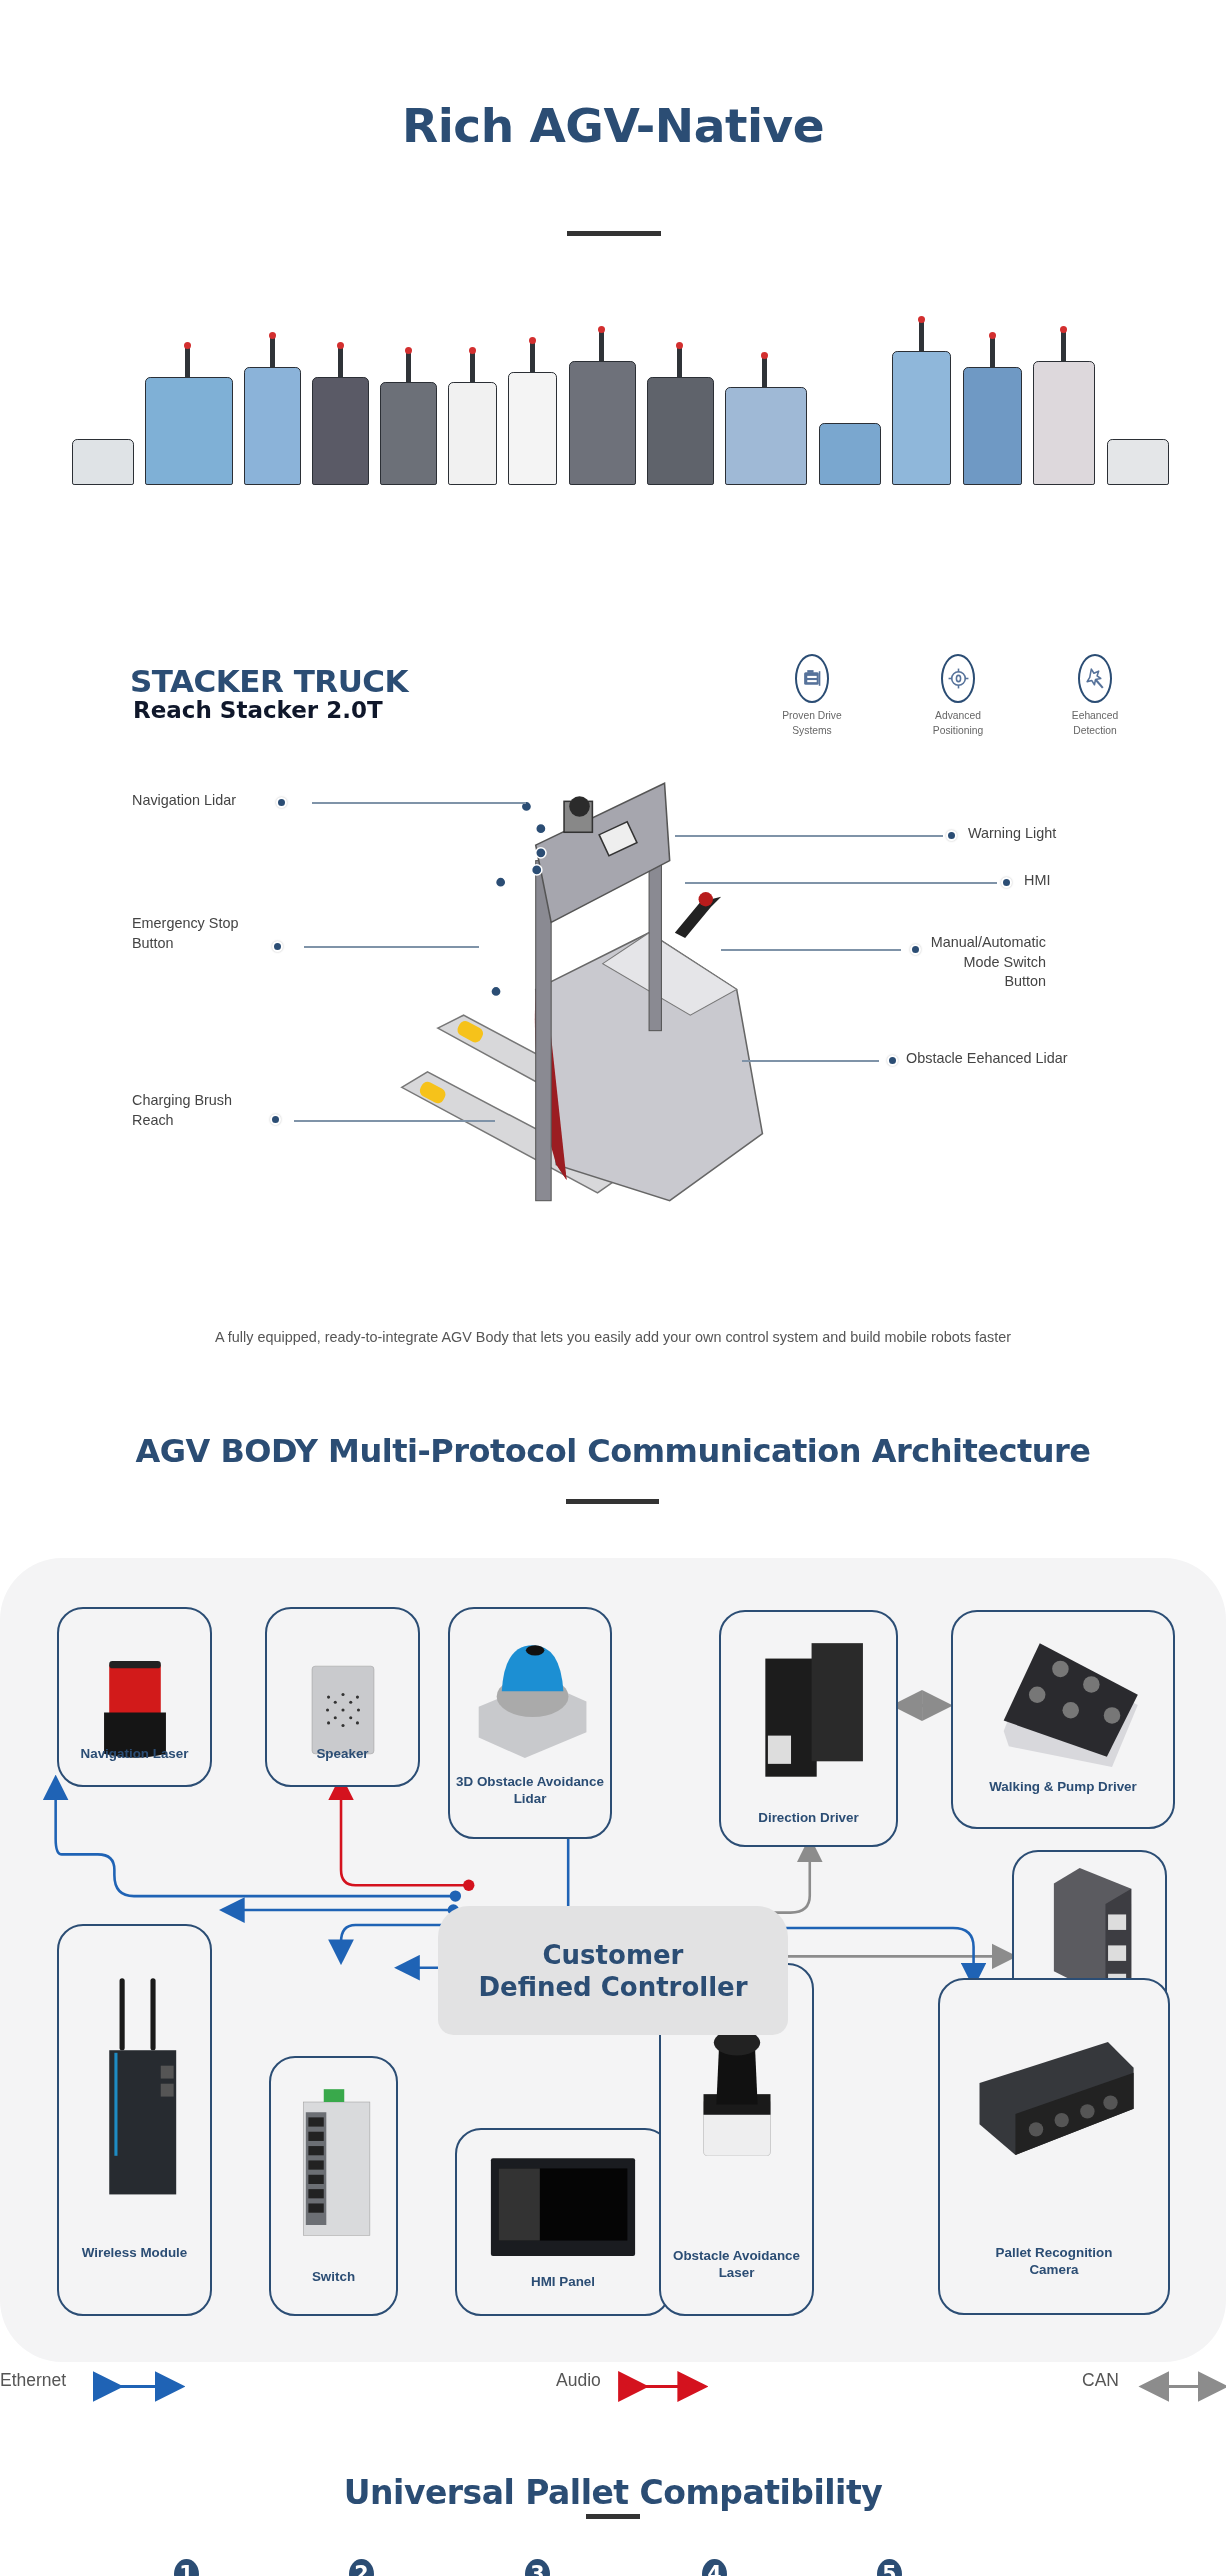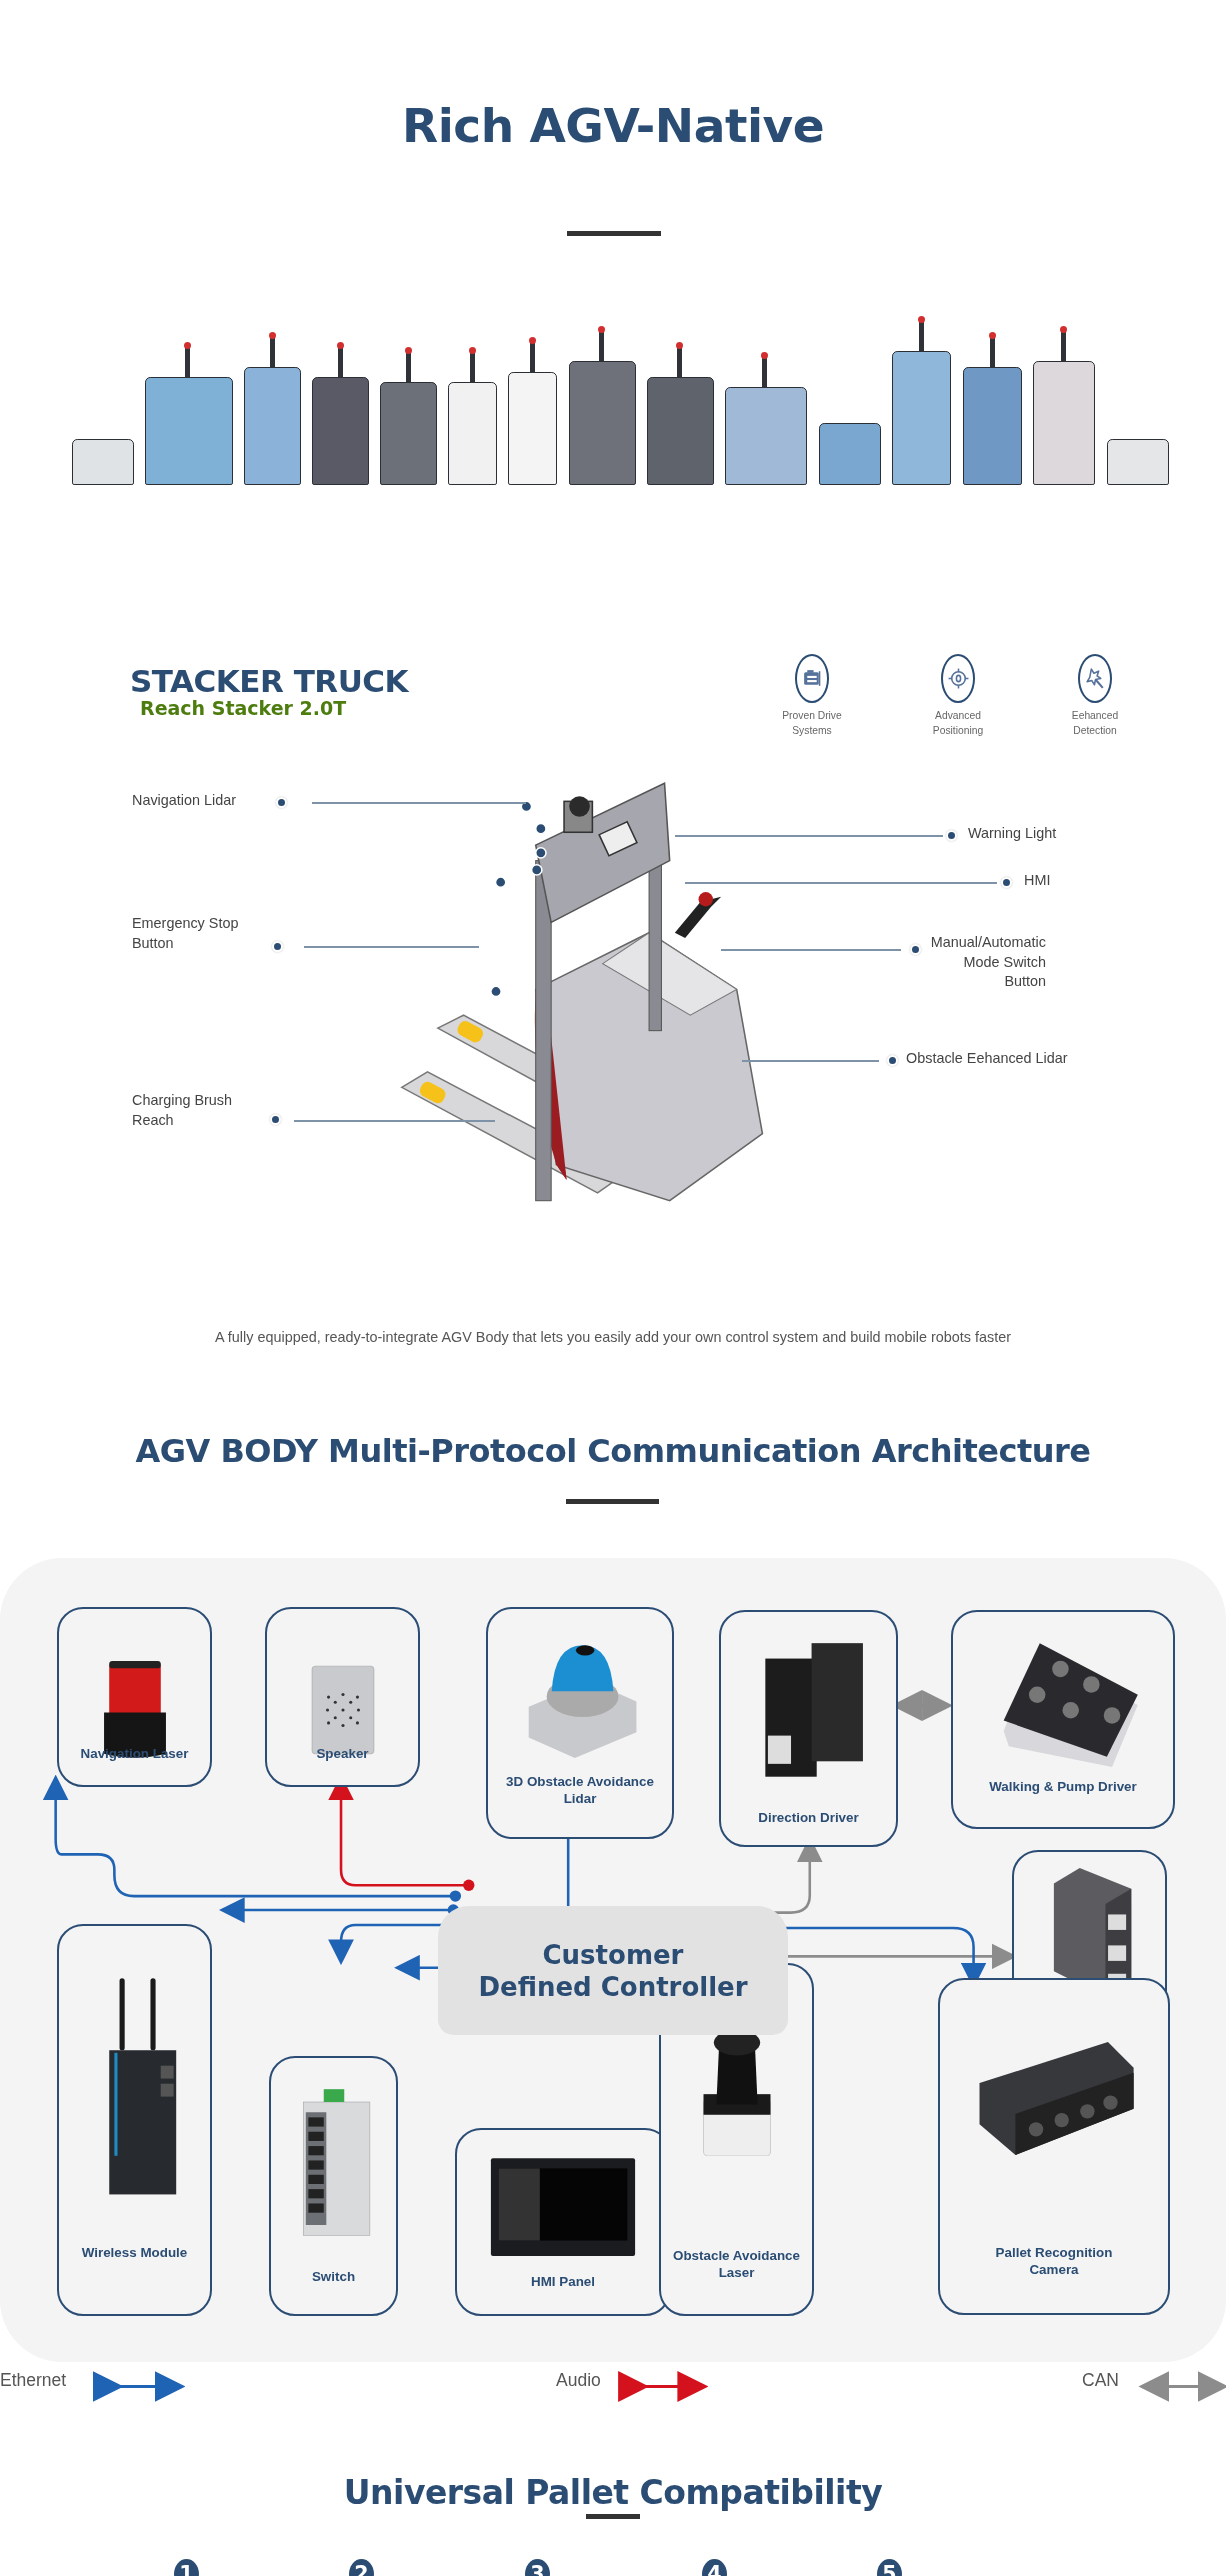--- a/index.html
+++ b/index.html
@@ -12,21 +12,21 @@
   
   #s1-title { top: 95px; font-size: 47px; line-height: 62px; }
   #s1-bar { left: 567px; top: 231px; width: 94px; }
   .agv-row { position: absolute; left: 72px; top: 340px; width: 1082px; height: 155px; }
   .agv { position: absolute; bottom: 10.3px; border-radius: 5.2px 5.2px 2.1px 2.1px; }
   .agv .mast { position: absolute; left: 45%; width: 5.2px; background: #2f3338; }
   .agv .lamp { position: absolute; width: 7.2px; height: 7.2px; border-radius: 50%; background: #d32f2f; }
 
   
   #st-title { position: absolute; left: 130px; top: 663px; font-size: 31px; font-weight: 700; color: #2b4d74; font-family: "DejaVu Sans", sans-serif; letter-spacing: -0.5px; }
-  #st-sub { position: absolute; left: 133px; top: 697px; font-size: 19px; color: #4d7c0f; font-weight: 700; font-family: "DejaVu Sans", sans-serif; margin-left: 7px; }
+  #st-sub { position: absolute; left: 133px; top: 697px; font-size: 23px; color: #0f172a; font-weight: 700; font-family: "DejaVu Sans", sans-serif; }
   .feature { position: absolute; top: 654px; width: 88px; text-align: center; }
   .feature .ring { width: 34px; height: 49px; margin: 0 auto; border: 2.1px solid #2b4d74; border-radius: 50%; display: flex; align-items: center; justify-content: center; }
   .feature .lbl { margin-top: 6.2px; font-size: 10.3px; line-height: 14.4px; color: #666; font-weight: 300; }
   .callout { position: absolute; font-size: 14.4px; line-height: 19.6px; color: #444; }
   .dot { position: absolute; width: 11.3px; height: 11.3px; border-radius: 50%; background: #2b4d74; border: 2.1px solid #fff; box-shadow: 0 0 2.1px rgba(0,0,0,.25); }
   .cline { position: absolute; height: 2.1px; background: #7f93a8; }
   #st-desc { position: absolute; left: 0; width: 1226px; top: 1329px; text-align: center; font-size: 14.4px; color: #555; }
 
   
   .truck { position: absolute; left: 381px; top: 773px; width: 464px; height: 438px; }
@@ -319,21 +319,21 @@
           <circle cx="90" cy="65" r="3"></circle>
           <circle cx="90" cy="125" r="3"></circle>
           <circle cx="62" cy="70" r="3"></circle>
           <circle cx="118" cy="70" r="3"></circle>
           <circle cx="62" cy="120" r="3"></circle>
           <circle cx="118" cy="120" r="3"></circle>
         </g>
       </svg>
     <div class="nlabel" style="top:137px">Speaker</div>
   </div>
-  <div class="node" style="left:486px; top:1607px; width:188px; height:232px">
+  <div class="node" style="left:448px; top:1607px; width:164px; height:232px">
     <svg class="pic" style="top:31px" width="124" height="118" viewBox="0 0 240 230">
         <path d="M20,130 L140,80 L230,120 L230,180 L110,230 L20,190 Z" fill="#c8c9cc"></path>
         <ellipse cx="125" cy="110" rx="70" ry="40" fill="#aaa"></ellipse>
         <path d="M65,100 Q70,10 125,10 Q180,10 185,100 Z" fill="#1c8fd3"></path>
         <ellipse cx="130" cy="20" rx="18" ry="10" fill="#111"></ellipse>
       </svg>
     <div class="nlabel" style="top:165px">
         <div>3D Obstacle Avoidance</div>
         <div>Lidar</div>
       </div>

